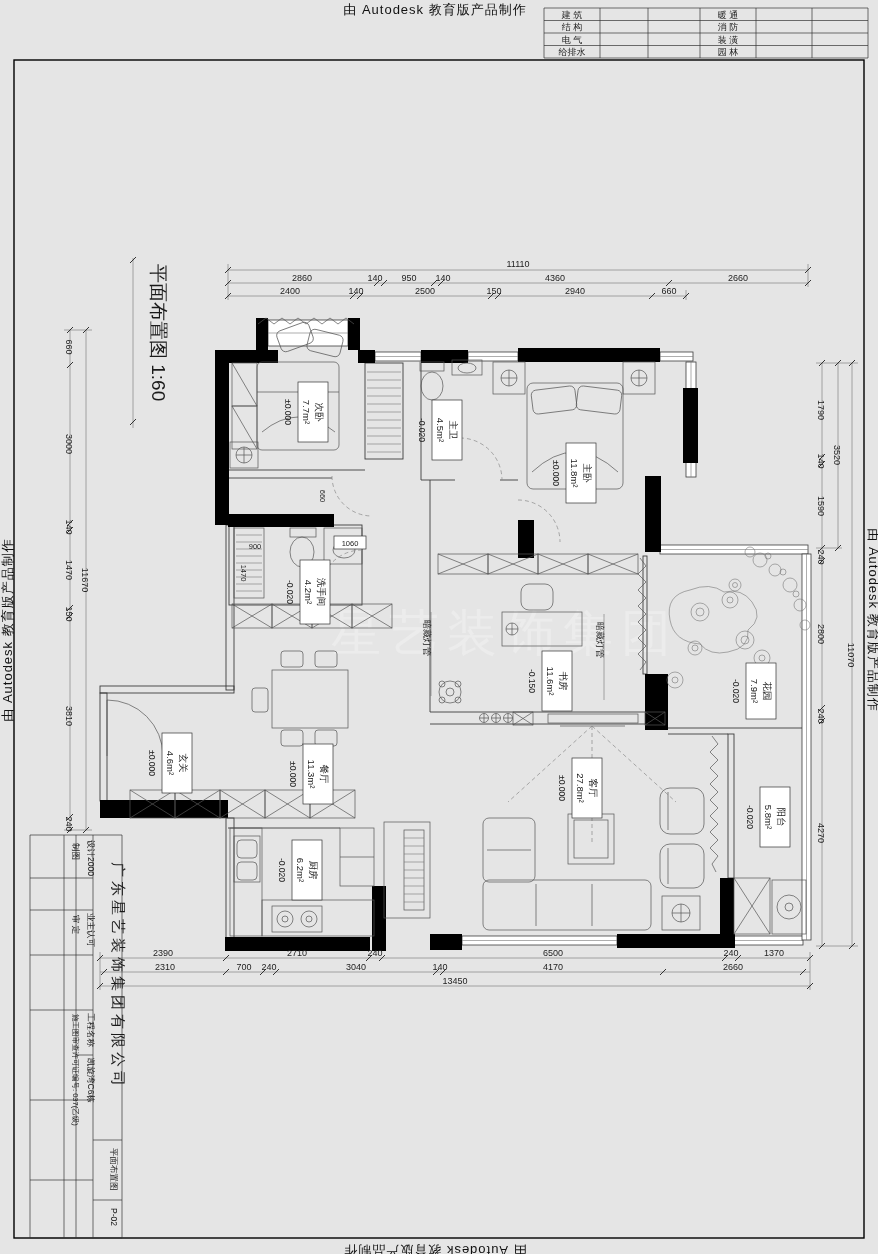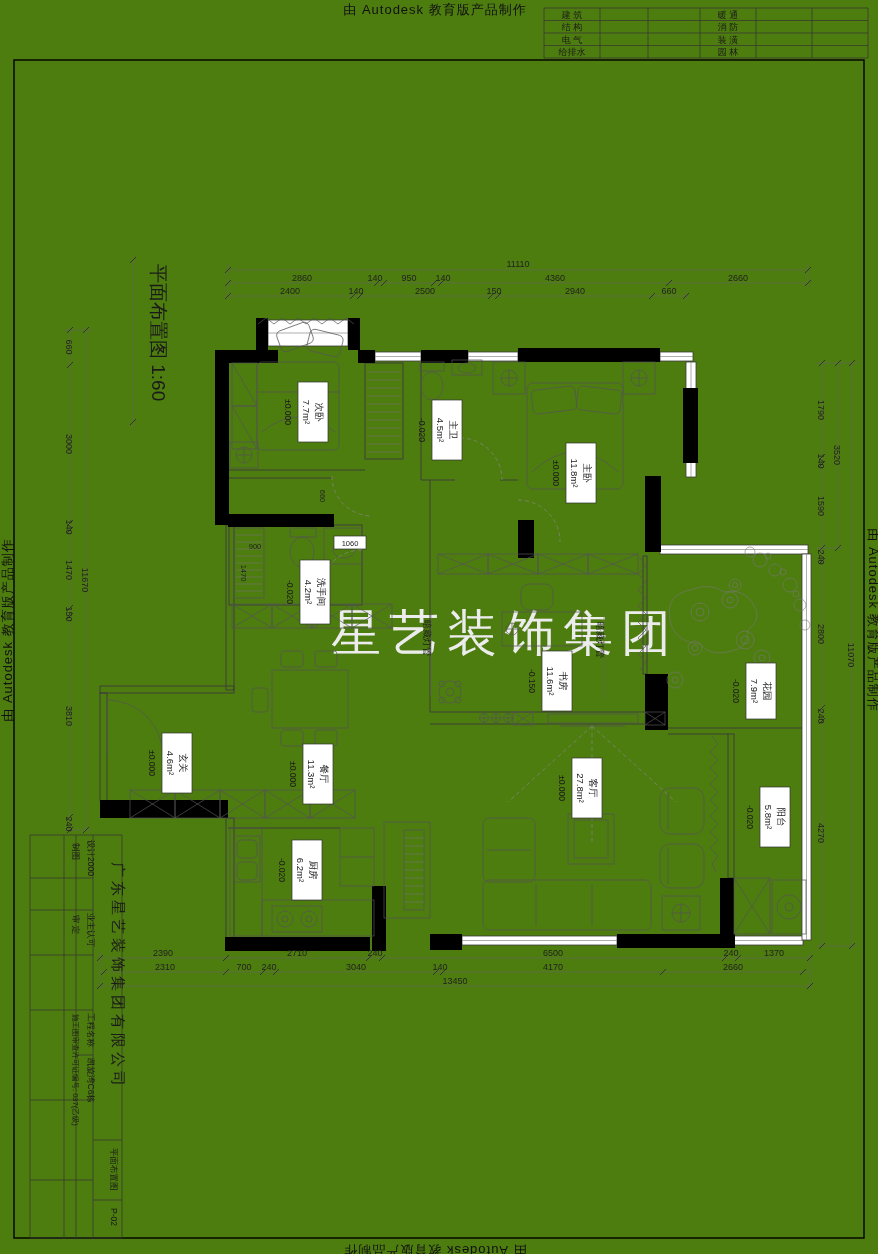--- a/index.html
+++ b/index.html
@@ -1,16 +1,16 @@
 <!DOCTYPE html>
 <html><head>
 <meta charset="utf-8">
 <style>
   html,body{margin:0;padding:0;background:#fff;}
-  #sheet{position:relative;width:878px;height:1254px;background:#4d7c0f;overflow:hidden;
+  #sheet{position:relative;width:878px;height:1254px;background:#e5e5e5;overflow:hidden;
          font-family:"Liberation Sans","DejaVu Sans",sans-serif;}
   svg{position:absolute;left:0;top:0;}
   svg text{fill:#1a1a1a;font-family:"Liberation Sans","DejaVu Sans",sans-serif;}
   .frame{fill:none;stroke:#000;stroke-width:1.4;}
   .tline{stroke:#333;stroke-width:.7;fill:none;}
   .w{fill:#000;stroke:none;}
   .ln{fill:none;stroke:#3c3c3c;stroke-width:.9;}
   .fn{fill:none;stroke:#555;stroke-width:.7;}
   .fn2{fill:none;stroke:#777;stroke-width:.6;}
   .win{fill:#fff;stroke:#3c3c3c;stroke-width:.8;}

